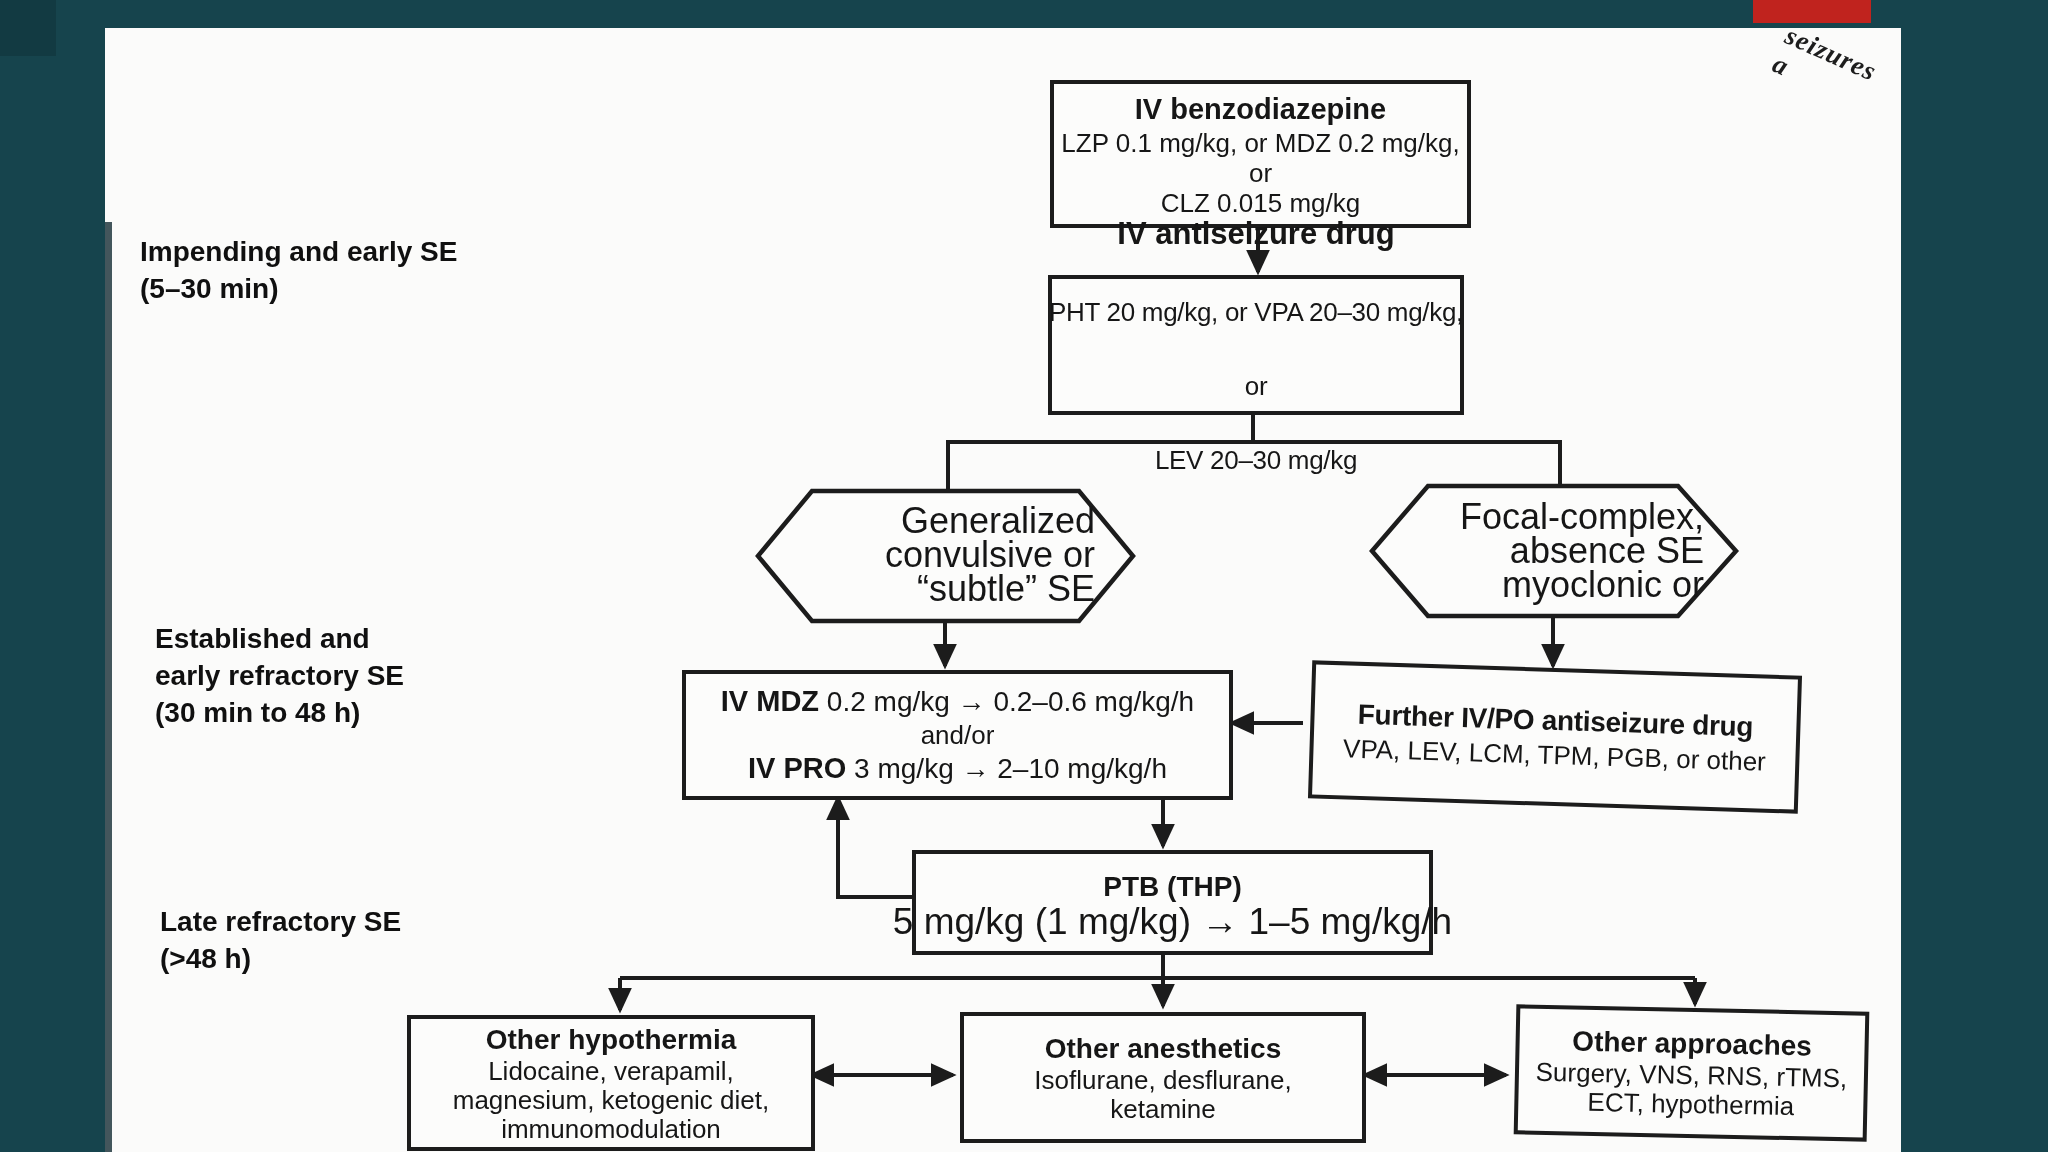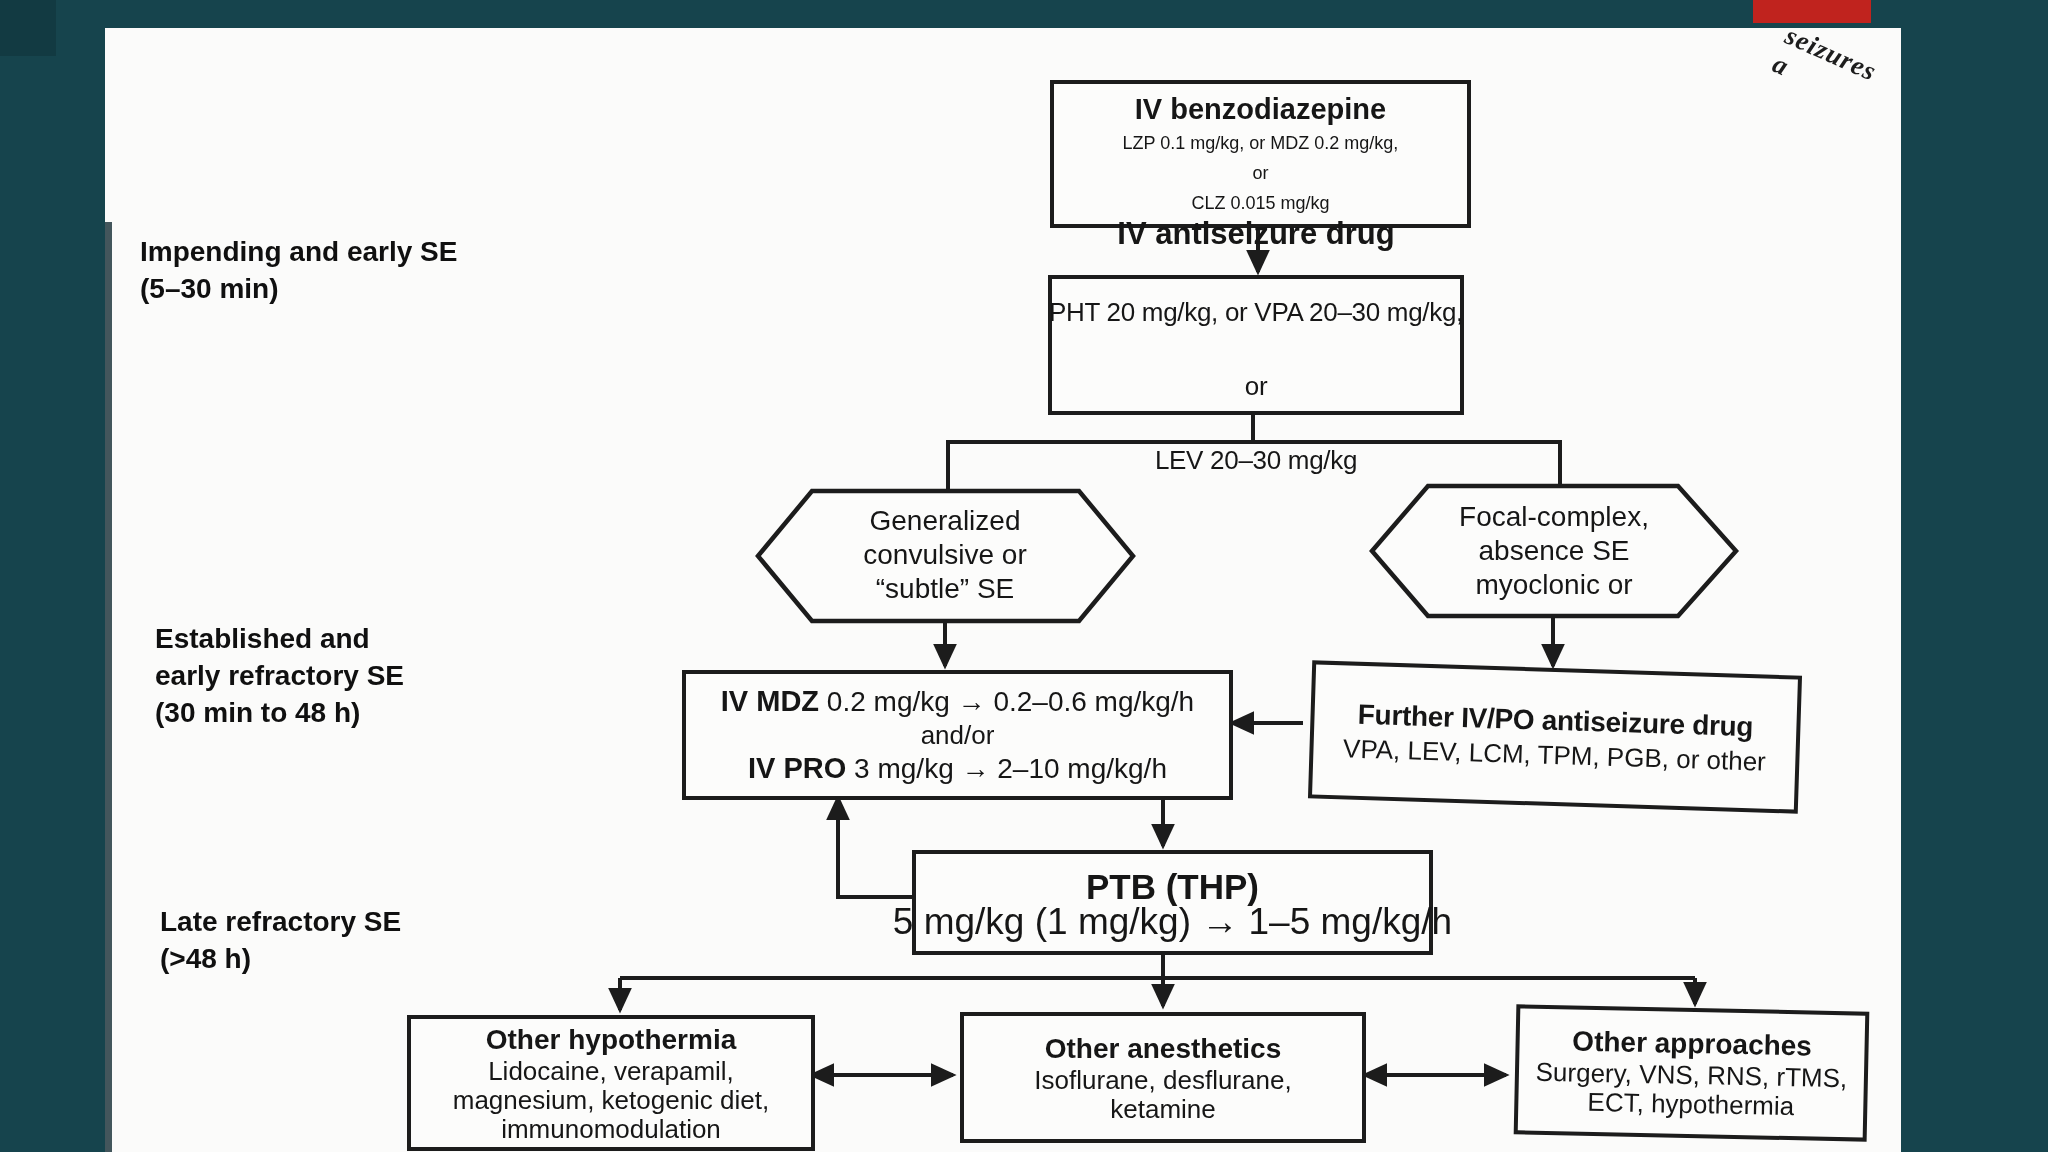--- a/index.html
+++ b/index.html
@@ -13,40 +13,40 @@
                 font-family:"Liberation Serif", serif;font-style:italic;font-weight:bold;font-size:27px;color:#1d1d1d;
                 letter-spacing:1px;}
   .flow{position:absolute;left:0;top:0;width:2048px;height:1152px;filter:blur(.3px);}
   .connectors{position:absolute;left:0;top:0;}
   .fbox{position:absolute;background:#fcfcfb;border:4px solid #1c1c1c;display:flex;flex-direction:column;
         justify-content:center;align-items:center;text-align:center;}
   .fbox .title{font-weight:bold;white-space:nowrap;}
   .fbox .line{white-space:nowrap;}
   .b-benzo{left:1050px;top:80px;width:413px;height:140px;}
   .b-benzo .title{font-size:29px;line-height:38px;}
-  .b-benzo .line{font-size:18px;line-height:30px;}
+  .b-benzo .line{font-size:26px;line-height:30px;}
   .b-anti{left:1048px;top:275px;width:408px;height:132px;gap:24px;}
   .b-anti .title{font-size:31px;line-height:38px;}
   .b-anti .line{font-size:26px;line-height:30px;letter-spacing:-.3px;margin-top:20px;}
   .b-mdz{left:682px;top:670px;width:543px;height:122px;}
   .b-mdz .rxline{font-size:28px;line-height:36px;white-space:nowrap;}
   .b-mdz .rxline b{font-size:29px;}
   .b-mdz .mid{font-size:26px;line-height:30px;}
   .b-further{left:1310px;top:668px;width:482px;height:130px;transform:rotate(1.8deg);}
   .b-further .title{font-size:28px;line-height:36px;letter-spacing:-.3px;}
   .b-further .line{font-size:26px;line-height:32px;}
   .b-ptb{left:912px;top:850px;width:513px;height:97px;}
-  .b-ptb .title{font-size:35px;line-height:38px;}
+  .b-ptb .title{font-size:28px;line-height:38px;}
   .b-ptb .line{font-size:37px;line-height:32px;}
   .b-meds{left:407px;top:1015px;width:400px;height:128px;}
   .b-anesth{left:960px;top:1012px;width:398px;height:123px;}
   .b-approach{left:1515px;top:1008px;width:345px;height:122px;transform:rotate(1.2deg);}
   .b-meds .title,.b-anesth .title,.b-approach .title{font-size:28px;line-height:34px;}
   .b-meds .line,.b-anesth .line,.b-approach .line{font-size:26px;line-height:29px;}
-  .hextext{position:absolute;text-align:center;font-size:28px;line-height:34px;}
+  .hextext{position:absolute;text-align:right;font-size:36px;line-height:34px;}
   .hx-left{left:795px;top:504px;width:300px;}
   .hx-right{left:1404px;top:500px;width:300px;}
   .stage{position:absolute;font-weight:bold;font-size:28px;line-height:37px;color:#101010;}
   .st-1{left:140px;top:233px;}
   .st-2{left:155px;top:620px;}
   .st-3{left:160px;top:903px;}
 </style>
 </head>
 <body>
 

